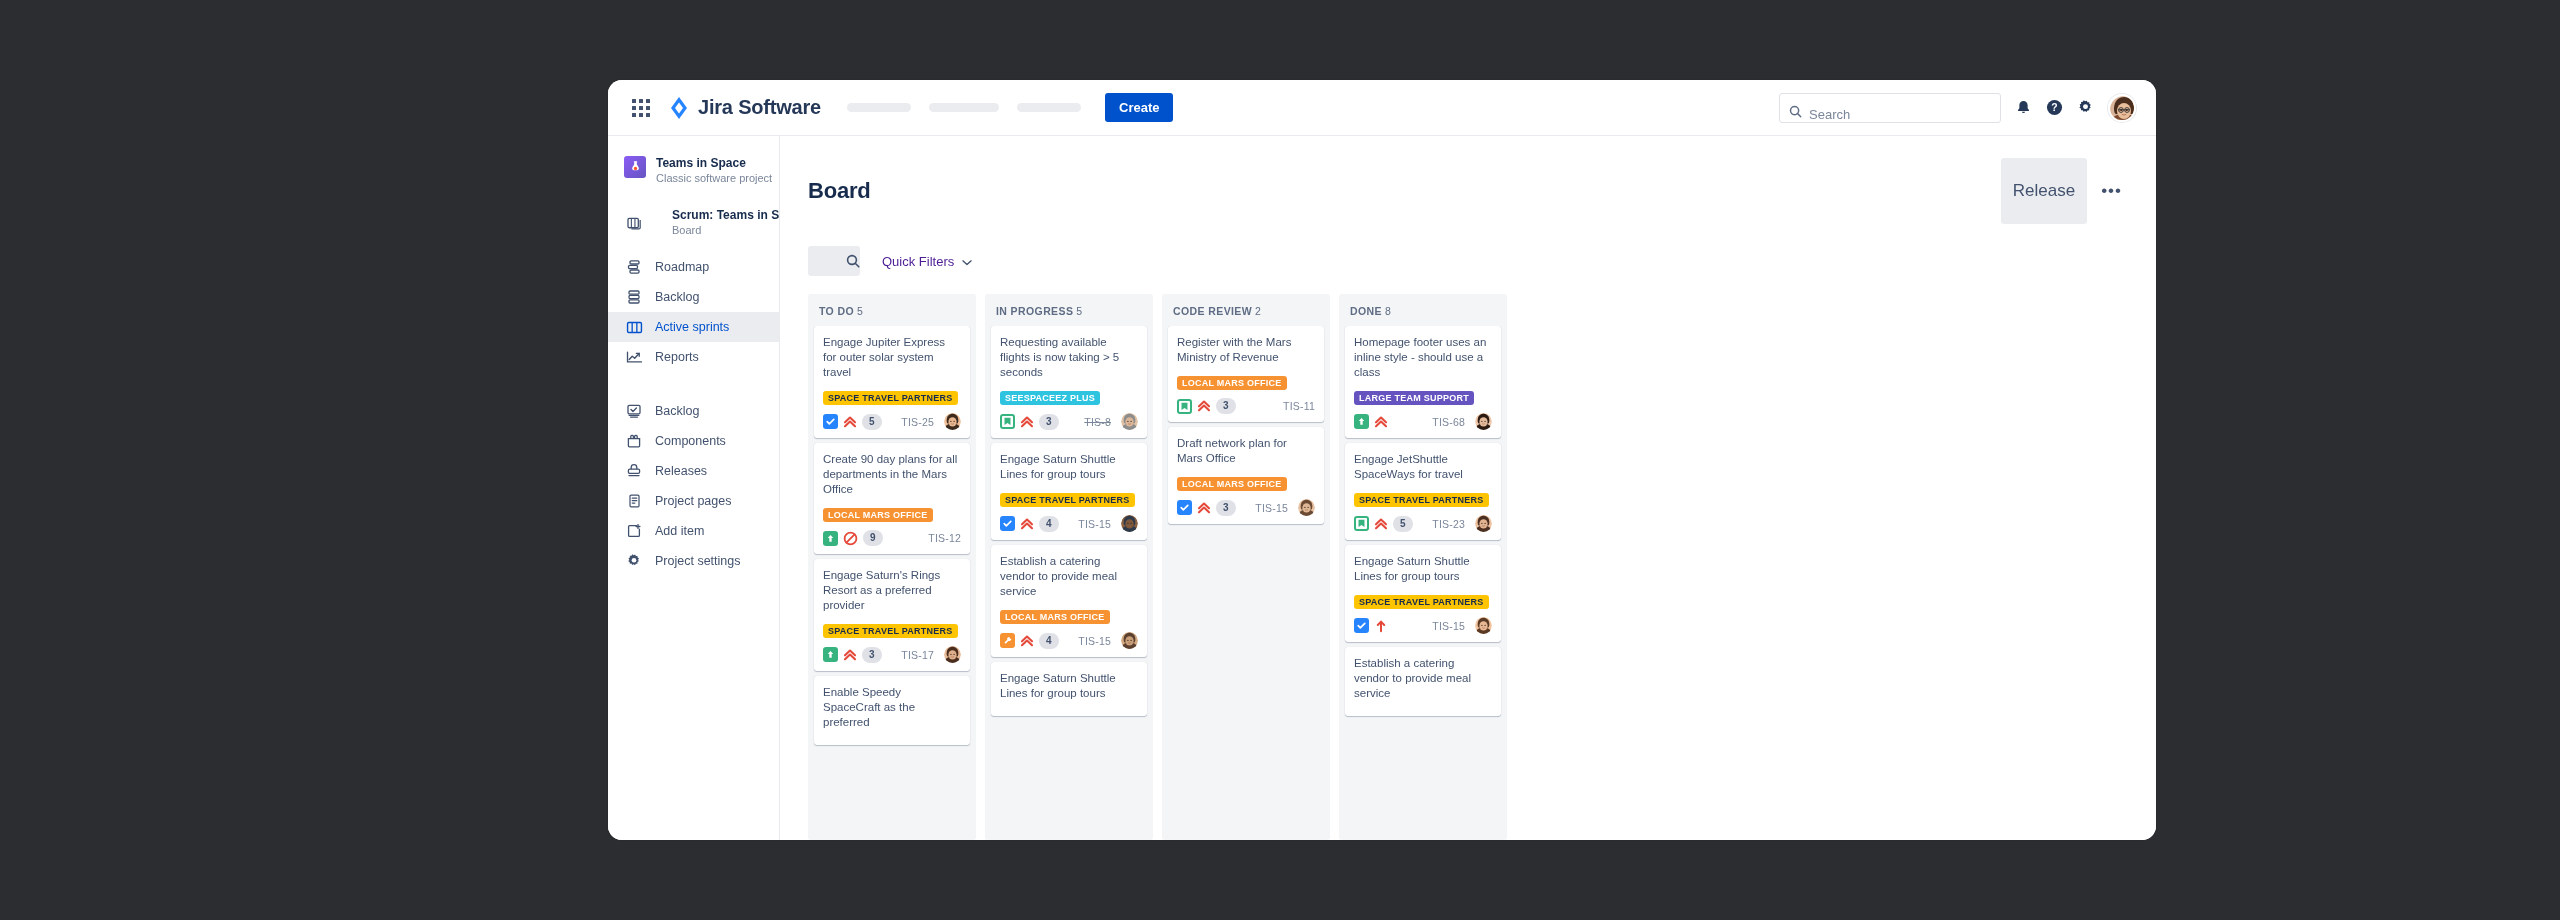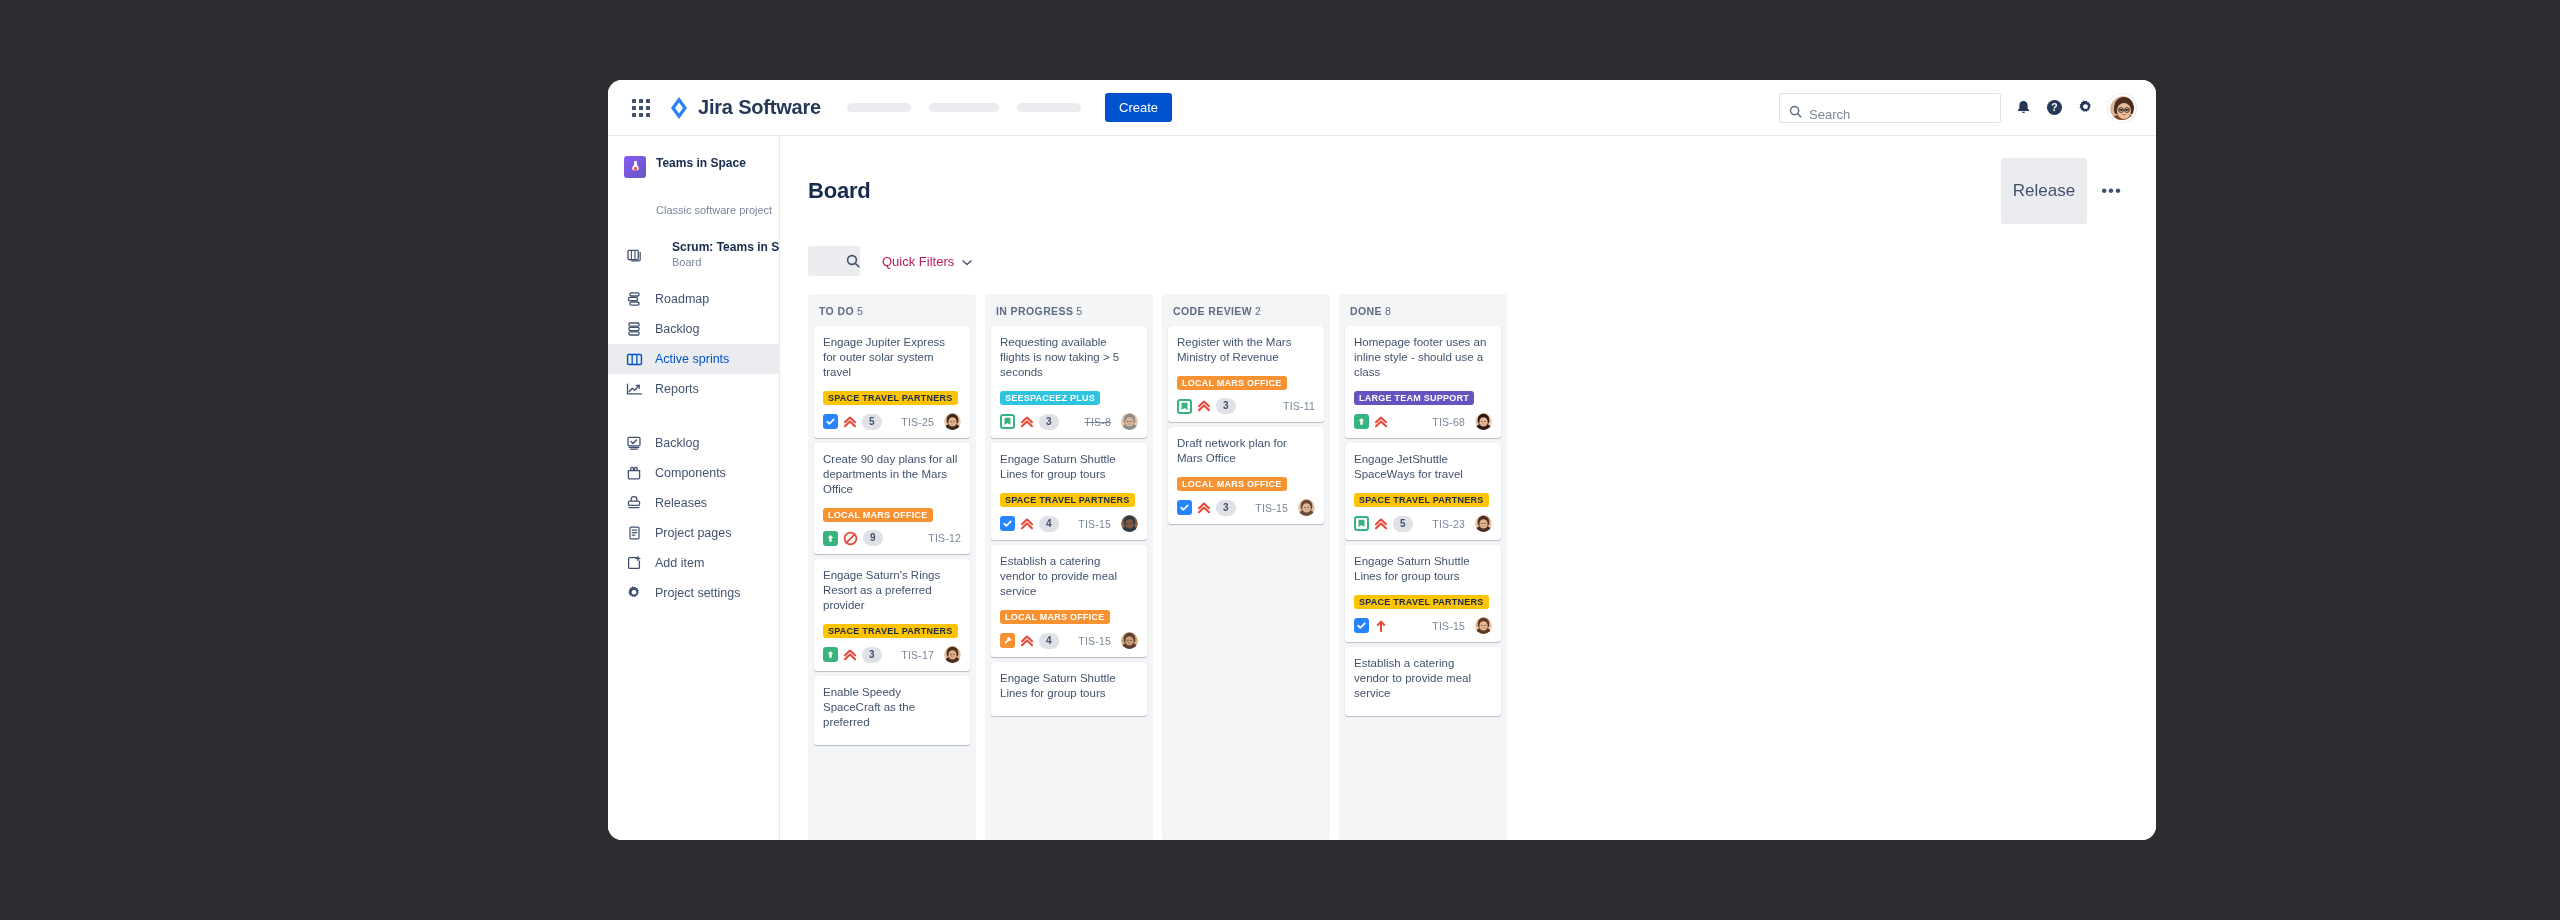--- a/index.html
+++ b/index.html
@@ -55,21 +55,21 @@
   }
   .nav-placeholders { display: flex; gap: 18px; margin-left: 26px; }
   .nav-ph { height: 9px; border-radius: 5px; background: #ebecf0; }
   .nav-ph.w1 { width: 64px; }
   .nav-ph.w2 { width: 70px; }
   .nav-ph.w3 { width: 64px; }
   .create-btn {
     margin-left: 24px;
     background: #0052cc; color: #fff;
     border: none; border-radius: 3px;
-    font-size: 13px; font-weight: 400;
+    font-size: 13px; font-weight: 700;
     padding: 7px 14px; cursor: pointer;
     font-family: inherit;
     white-space: nowrap;
   }
   .nav-right {
     margin-left: auto;
     display: flex; align-items: center; gap: 14px;
   }
   .search-box {
     width: 222px; height: 30px;
@@ -113,21 +113,20 @@
     flex: 0 0 auto;
   }
   .proj-meta { min-width: 0; }
   .proj-name {
     font-size: 12px; font-weight: 700; color: #172b4d;
     line-height: 15px; white-space: nowrap;
   }
   .proj-sub {
     font-size: 11px; color: #7a869a; line-height: 15px;
     white-space: nowrap;
-    margin-top: 32px;
   }
   .board-row {
     display: flex; gap: 26px; align-items: center;
     padding: 10px 10px 10px 16px; margin-top: 6px; cursor: pointer;
     position: relative;
   }
   .board-icon { width: 22px; flex: 0 0 auto; display:flex; justify-content:center; padding-top:1px;}
   .board-name { font-size: 12px; font-weight: 700; color: #172b4d; line-height: 15px; white-space: nowrap;}
   .board-sub { font-size: 11px; color: #7a869a; line-height: 15px; }
   .nav-list { margin-top: 4px; }
@@ -171,21 +170,21 @@
   }
   .filter-row { display: flex; align-items: center; gap: 12px; margin-top: 22px; }
   .board-search {
     width: 52px; height: 30px;
     background: #ebecf0; border-radius: 3px; border: none;
     cursor: text;
   }
   .board-search-icon { margin-left: -26px; display: flex; align-items: center; pointer-events: none;}
   .quick-filters {
     display: flex; align-items: center; gap: 8px;
-    font-size: 13px; color: #be185d; cursor: pointer;
+    font-size: 13px; color: #4c1d95; cursor: pointer;
     margin-left: 10px;
   }
 
   
   .columns {
     display: flex; gap: 9px;
     margin-top: 18px;
     flex: 1 1 auto;
     min-height: 0;
   }

